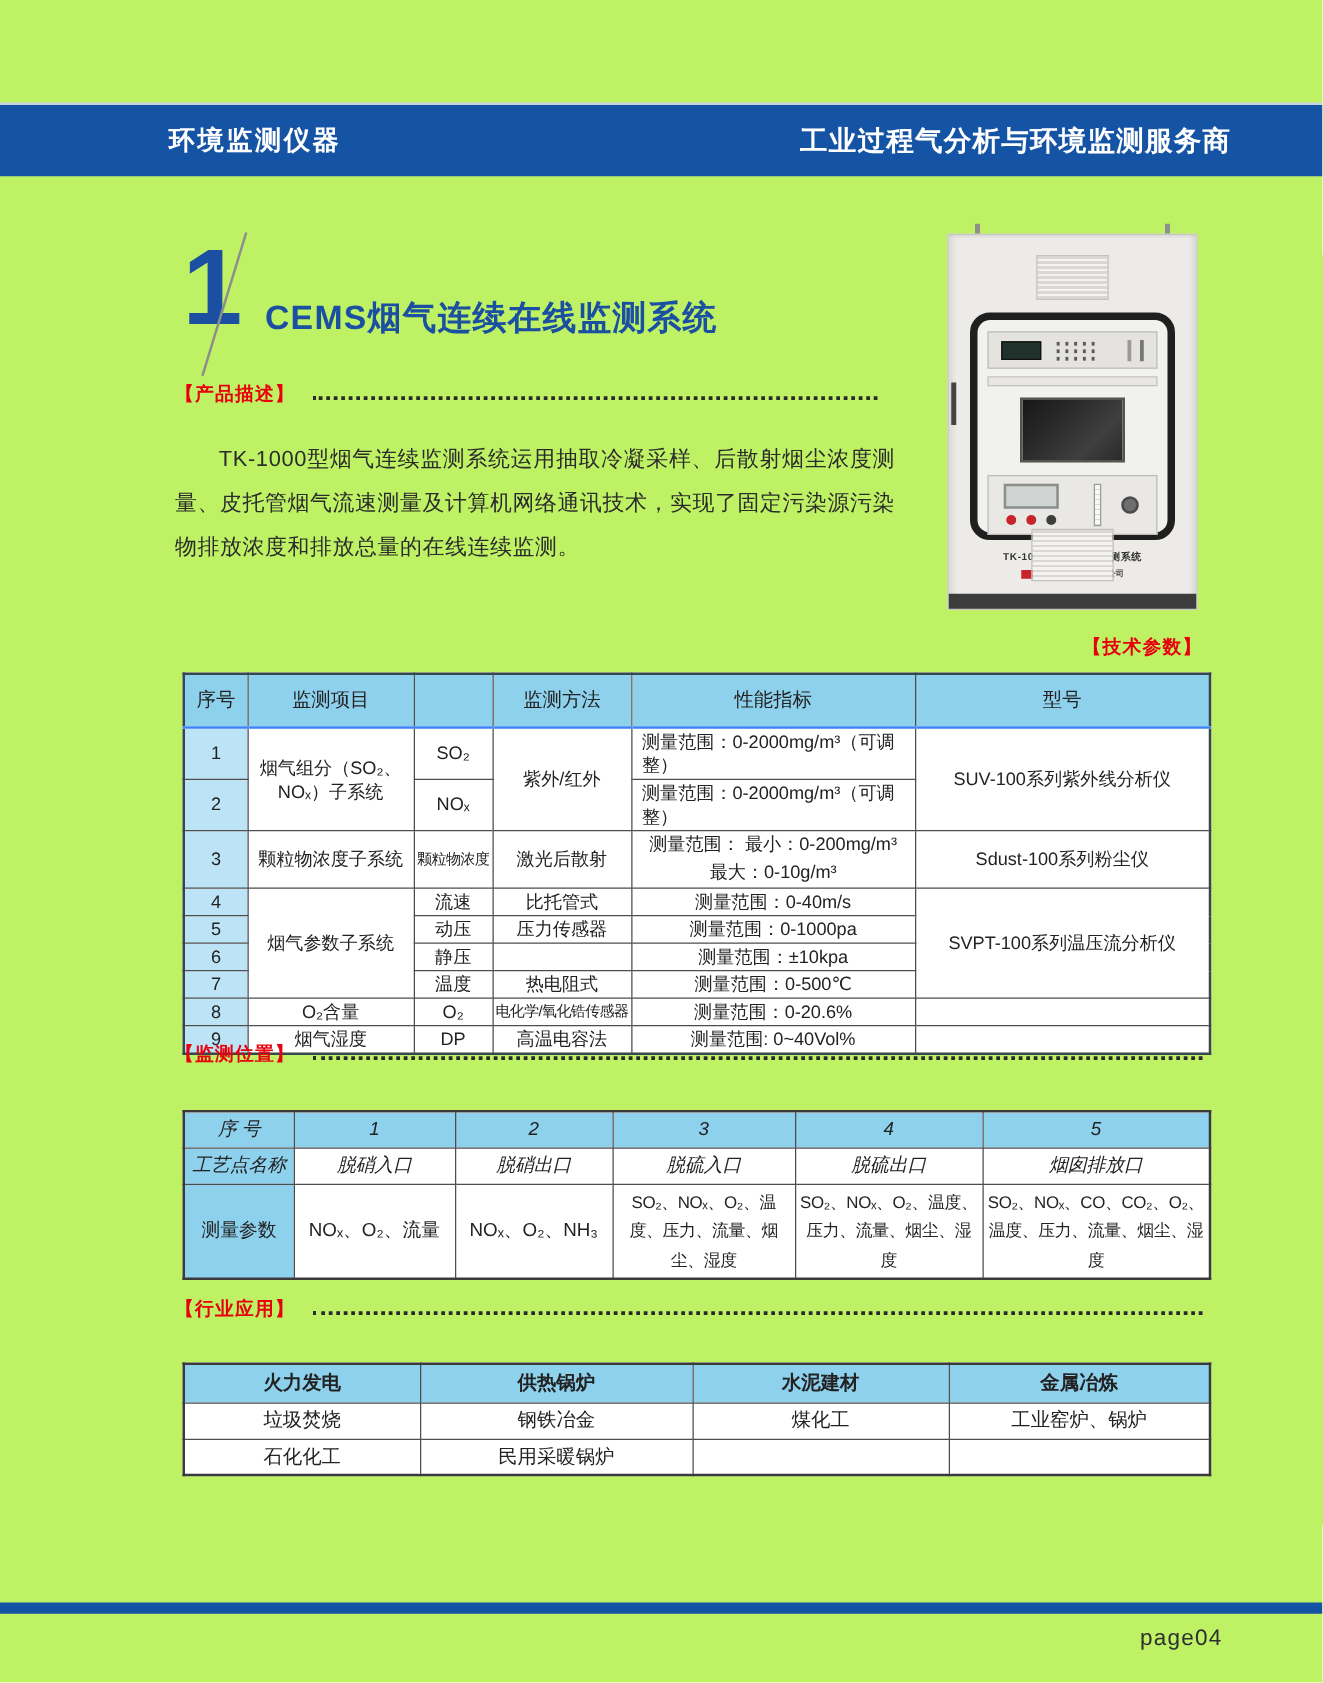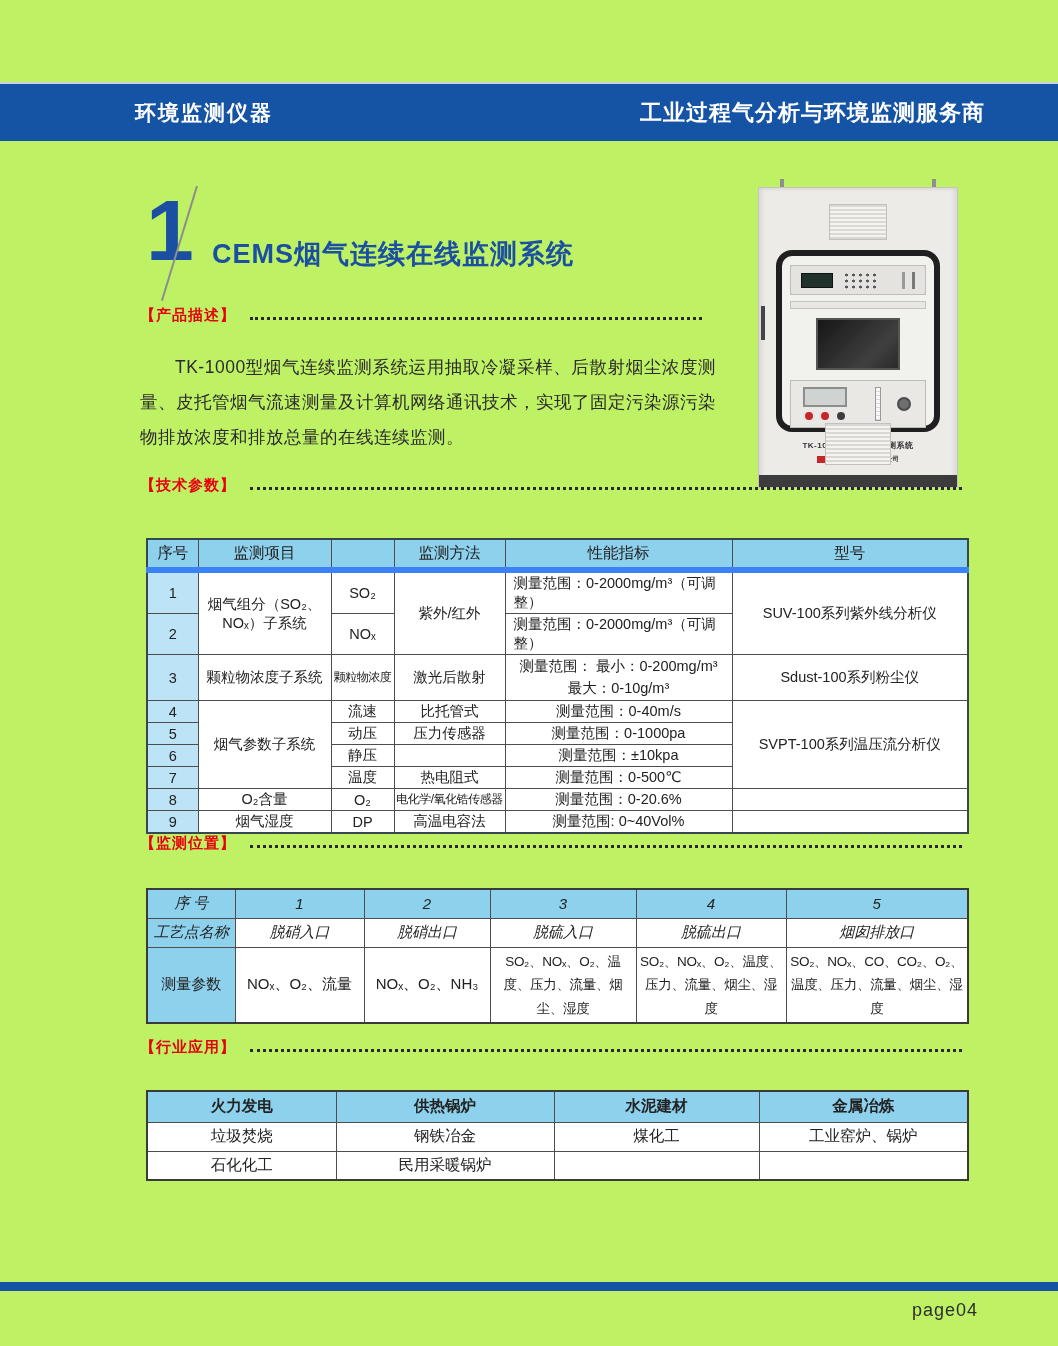--- a/index.html
+++ b/index.html
@@ -15,36 +15,36 @@
   
   .big-num { position:absolute; left:146px; top:190px; font-size:86px; line-height:80px; font-weight:bold; color:#1a4fa2; }
   .num-slash { position:absolute; left:196px; top:186px; width:2px; height:120px; background:#8d8d8d; transform:rotate(17deg); transform-origin:top center; }
   .main-title { position:absolute; left:212px; top:236px; font-size:27px; font-weight:bold; color:#1a4fa2; letter-spacing:1px; }
 
   
   .sec-head { position:absolute; left:140px; display:flex; align-items:flex-end; }
   .sec-head .sec-title { color:#e8000d; font-size:15px; font-weight:bold; letter-spacing:1px; white-space:nowrap; }
   .sec-head .dots { flex:1; border-bottom:3px dotted #2a2a2a; margin-left:14px; margin-bottom:5px; }
   #sec-desc { top:306px; width:562px; }
-  #sec-tech { top:476px; width:822px; }
+  #sec-tech { top:508px; width:822px;flex-direction:column; }
   #sec-pos  { top:834px; width:822px; }
   #sec-ind  { top:1038px; width:822px;justify-content:space-between; }
 
   
   .desc-para { position:absolute; left:140px; top:350px; width:576px; font-size:17.5px; line-height:35px; color:#2b2b2b; text-align:justify; text-indent:2em; letter-spacing:0.5px; }
 
   
   table { border-collapse:collapse; table-layout:fixed; position:absolute; background:#fff; }
   td, th { border:1px solid #4d4d4d; text-align:center; vertical-align:middle; color:#222; font-weight:normal; padding:1px 3px; overflow:hidden; }
   .blue { background:#8ed1ed; }
   .lblue { background:#bce4f6; }
 
   
   #tech-table { left:146px; top:538px; width:821px; border:2px solid #36474f; font-size:14.5px; }
-  #tech-table th { height:31px; font-size:15.5px; border-bottom:6px solid #3b82f6; }
+  #tech-table th { height:43px; font-size:15.5px; border-bottom:2px solid #3b82f6; }
   #tech-table .rh24 td { height:24px; }
   #tech-table .rh46 td { height:46px; }
   #tech-table .rh22 td { height:22px; }
   #tech-table .left { text-align:left; padding-left:8px; }
   #tech-table .small { font-size:12px; padding:1px; letter-spacing:-0.5px; }
   #tech-table .pre { white-space:pre-line; line-height:1.45; }
 
   
   #pos-table { left:146px; top:888px; width:821px; border:2px solid #3a3a3a; font-size:15px; }
   #pos-table th { font-weight:normal; }

